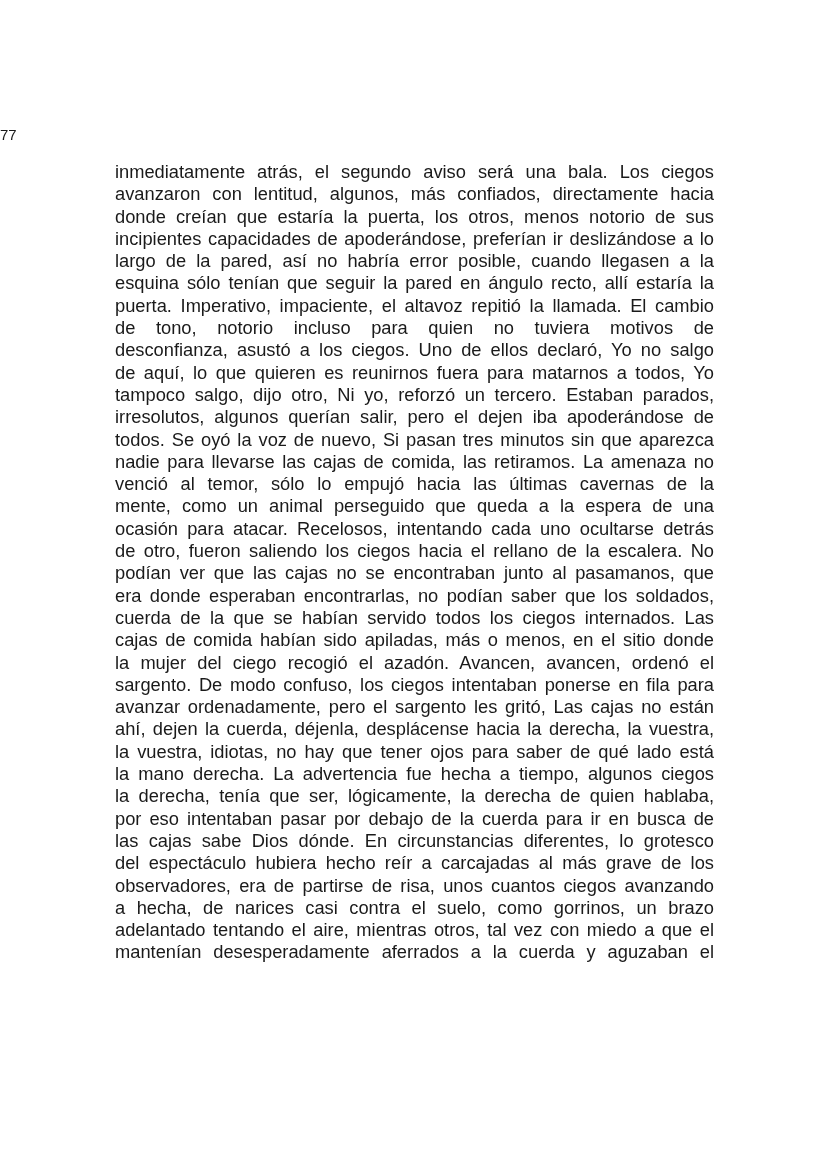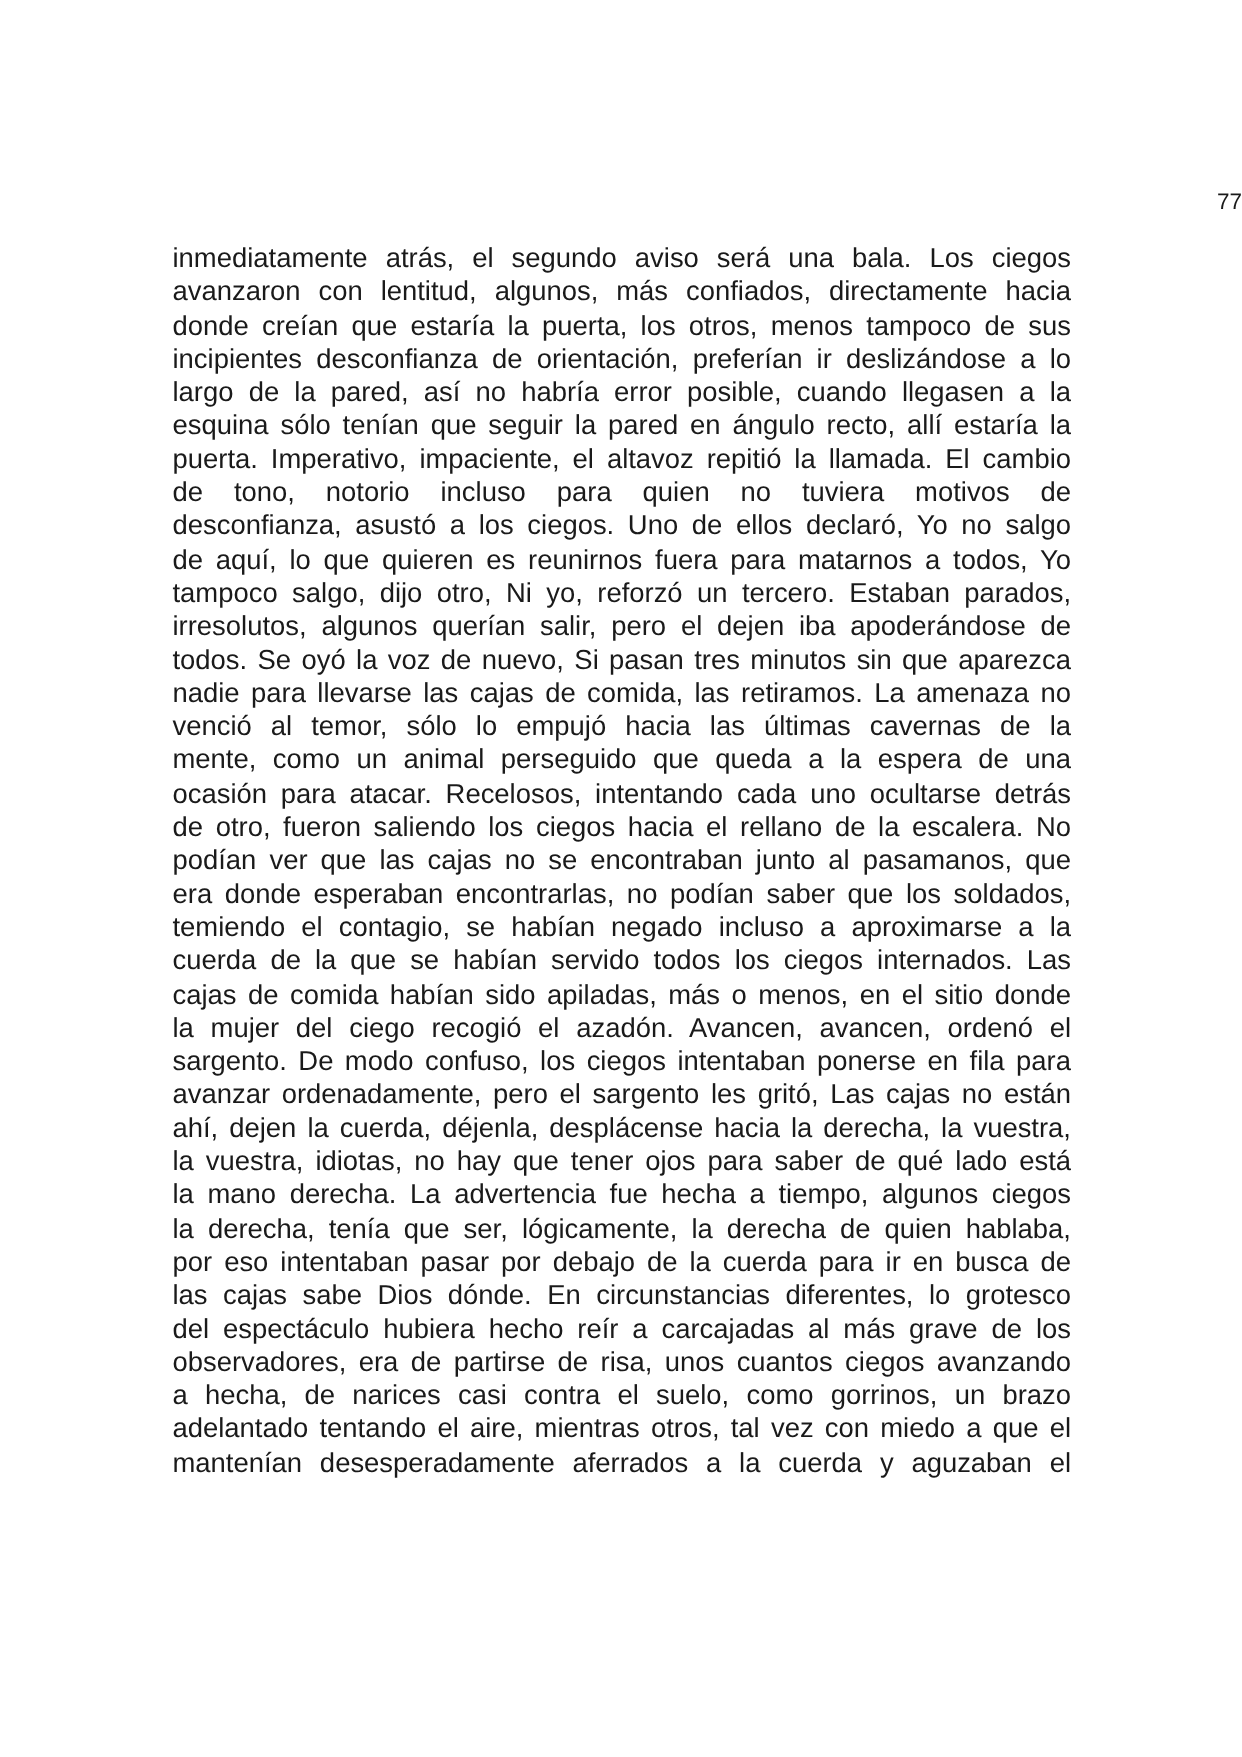--- a/index.html
+++ b/index.html
@@ -13,21 +13,21 @@
     position: relative;
     overflow: hidden;
     font-family: "Liberation Sans", sans-serif;
     color: #1a1a1a;
   }
   .page-number {
     position: absolute;
     top: 126px;
     left: 0;
     width: 828px;
-    text-align: right;
+    text-align: left;
     font-size: 15px;
     line-height: 18px;
     color: #1a1a1a;
   }
   .body-text {
     position: absolute;
     top: 161px;
     left: 115px;
     width: 599px;
     margin: 0;
@@ -43,39 +43,38 @@
   }
 </style>
 </head>
 <body>
 
 <div>
   <div class="page-number">77</div>
   <div class="body-text" id="body-text">
       <span class="line">inmediatamente atrás, el segundo aviso será una bala. Los ciegos</span>
       <span class="line">avanzaron con lentitud, algunos, más confiados, directamente hacia</span>
-      <span class="line">donde creían que estaría la puerta, los otros, menos tampoco de sus</span>
-      <span class="line">incipientes desconfianza de orientación, preferían ir deslizándose a lo</span>
+      <span class="line">donde creían que estaría la puerta, los otros, menos notorio de sus</span>
+      <span class="line">incipientes capacidades de apoderándose, preferían ir deslizándose a lo</span>
       <span class="line">largo de la pared, así no habría error posible, cuando llegasen a la</span>
       <span class="line">esquina sólo tenían que seguir la pared en ángulo recto, allí estaría la</span>
       <span class="line">puerta. Imperativo, impaciente, el altavoz repitió la llamada. El cambio</span>
       <span class="line">de tono, notorio incluso para quien no tuviera motivos de</span>
       <span class="line">desconfianza, asustó a los ciegos. Uno de ellos declaró, Yo no salgo</span>
       <span class="line">de aquí, lo que quieren es reunirnos fuera para matarnos a todos, Yo</span>
       <span class="line">tampoco salgo, dijo otro, Ni yo, reforzó un tercero. Estaban parados,</span>
       <span class="line">irresolutos, algunos querían salir, pero el dejen iba apoderándose de</span>
       <span class="line">todos. Se oyó la voz de nuevo, Si pasan tres minutos sin que aparezca</span>
       <span class="line">nadie para llevarse las cajas de comida, las retiramos. La amenaza no</span>
       <span class="line">venció al temor, sólo lo empujó hacia las últimas cavernas de la</span>
       <span class="line">mente, como un animal perseguido que queda a la espera de una</span>
       <span class="line">ocasión para atacar. Recelosos, intentando cada uno ocultarse detrás</span>
       <span class="line">de otro, fueron saliendo los ciegos hacia el rellano de la escalera. No</span>
       <span class="line">podían ver que las cajas no se encontraban junto al pasamanos, que</span>
       <span class="line">era donde esperaban encontrarlas, no podían saber que los soldados,</span>
-      <span class="line">temiendo el contagio, se habían negado incluso a aproximarse a la</span>
       <span class="line">cuerda de la que se habían servido todos los ciegos internados. Las</span>
       <span class="line">cajas de comida habían sido apiladas, más o menos, en el sitio donde</span>
       <span class="line">la mujer del ciego recogió el azadón. Avancen, avancen, ordenó el</span>
       <span class="line">sargento. De modo confuso, los ciegos intentaban ponerse en fila para</span>
       <span class="line">avanzar ordenadamente, pero el sargento les gritó, Las cajas no están</span>
       <span class="line">ahí, dejen la cuerda, déjenla, desplácense hacia la derecha, la vuestra,</span>
       <span class="line">la vuestra, idiotas, no hay que tener ojos para saber de qué lado está</span>
       <span class="line">la mano derecha. La advertencia fue hecha a tiempo, algunos ciegos</span>
       <span class="line">la derecha, tenía que ser, lógicamente, la derecha de quien hablaba,</span>
       <span class="line">por eso intentaban pasar por debajo de la cuerda para ir en busca de</span>

